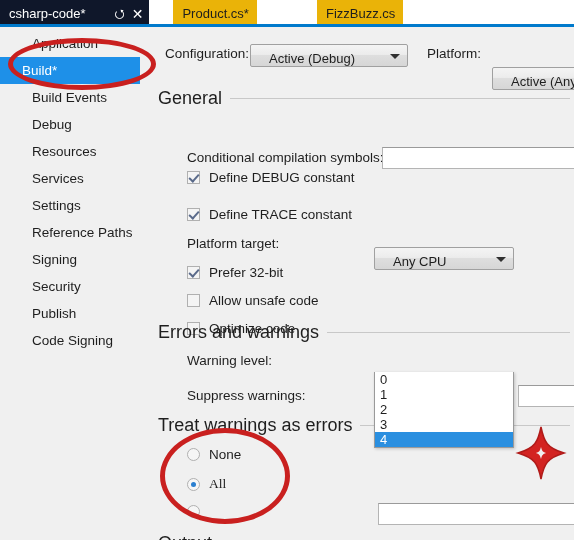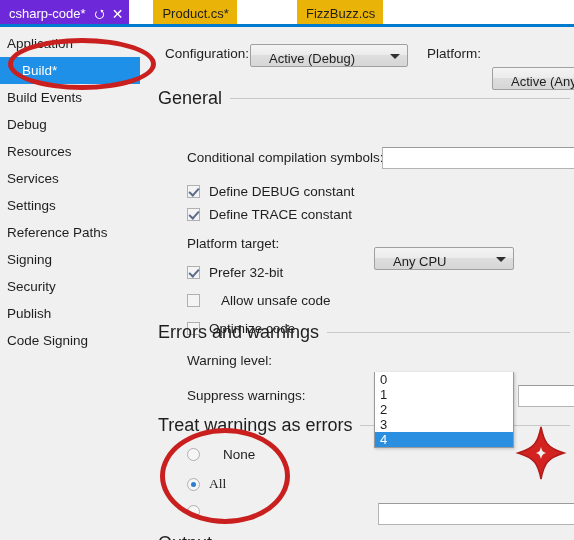--- a/index.html
+++ b/index.html
@@ -29,42 +29,43 @@
     left: 0; bottom: 0; width: 574px; height: 3px;
     background: #007acc;
   }
   .tab {
     display: flex; align-items: center;
     height: 27px; padding: 0 8px 0 9px;
     font-size: 13px; color: #1e1e1e;
     white-space: nowrap;
   }
   .tab.active {
-    background: #6d28d9;
+    background: #0f172a;
     color: #ffffff;
     padding-right: 6px;
+    gap: 20px;
   }
   .tab-title { line-height: 1; }
   .tab-icons { display: flex; align-items: center; margin-left: 9px; gap: 7px; }
   .pin-glyph, .close-glyph {
     font-size: 12px; line-height: 1; color: #ffffff;
   }
   .close-glyph { font-size: 14px; }
   .tab.inactive { background: #eab308; color: #1e1e1e; margin-left: 24px; }
   .tab-spacer { width: 36px; }
 
   
   .sidebar {
     position: absolute; left: 0; top: 30px;
     width: 152px; height: 510px;
     background: #f0f0f0;
   }
   .side-item {
     height: 27px; line-height: 27px;
-    padding-left: 7px;
+    padding-left: 32px;
     font-size: 13.5px; color: #1e1e1e;
     white-space: nowrap;
   }
   .side-item.selected {
     background: #1e90e8;
     color: #ffffff;
     padding-left: 22px;
     width: 140px;
   }
 
@@ -245,21 +246,21 @@
     <div class="group" style="left:6px; top:58px;">
       <span class="gtext">General</span>
       <span class="gline"></span>
     </div>
 
     <div class="row" style="left:35px; top:120px;">
       <span class="lbl">Conditional compilation symbols:</span>
     </div>
     <div class="tbox" style="left:230px; top:117px; width:195px;"></div>
 
-    <div class="cbrow" style="left:35px; top:154px;">
+    <div class="cbrow" style="left:35px; top:140px;">
       <span class="cb checked"></span>
       <span class="lbl">Define DEBUG constant</span>
     </div>
 
     <div class="cbrow" style="left:35px; top:177px;">
       <span class="cb checked"></span>
       <span class="lbl">Define TRACE constant</span>
     </div>
 
     <div class="row" style="left:35px; top:206px;">
@@ -268,21 +269,21 @@
     <div class="combo" style="left:222px; top:172px; width:140px; top:171px;">
       <span>Any CPU</span>
       <span class="arrow"></span>
     </div>
 
     <div class="cbrow" style="left:35px; top:235px;">
       <span class="cb checked"></span>
       <span class="lbl">Prefer 32-bit</span>
     </div>
 
-    <div class="cbrow" style="left:35px; top:263px;gap:12px;">
+    <div class="cbrow" style="left:35px; top:263px;">
       <span class="cb"></span>
       <span class="lbl">Allow unsafe code</span>
     </div>
 
     <div class="cbrow" style="left:35px; top:291px;">
       <span class="cb"></span>
       <span class="lbl">Optimize code</span>
     </div>
 
     <div class="group" style="left:6px; top:292px;">
@@ -308,21 +309,21 @@
     <div class="row" style="left:35px; top:358px;">
       <span class="lbl">Suppress warnings:</span>
     </div>
     <div class="tbox" style="left:366px; top:355px; width:60px;"></div>
 
     <div class="group" style="left:6px; top:385px;">
       <span class="gtext">Treat warnings as errors</span>
       <span class="gline"></span>
     </div>
 
-    <div class="rbrow" style="left:35px; top:417px;gap:14px;">
+    <div class="rbrow" style="left:35px; top:417px;">
       <span class="rb"></span>
       <span class="lbl">None</span>
     </div>
 
     <div class="rbrow" style="left:35px; top:446px;font-family:Liberation Serif, serif;">
       <span class="rb on"></span>
       <span class="lbl">All</span>
     </div>
 
     <div class="rbrow" style="left:35px; top:475px;">

